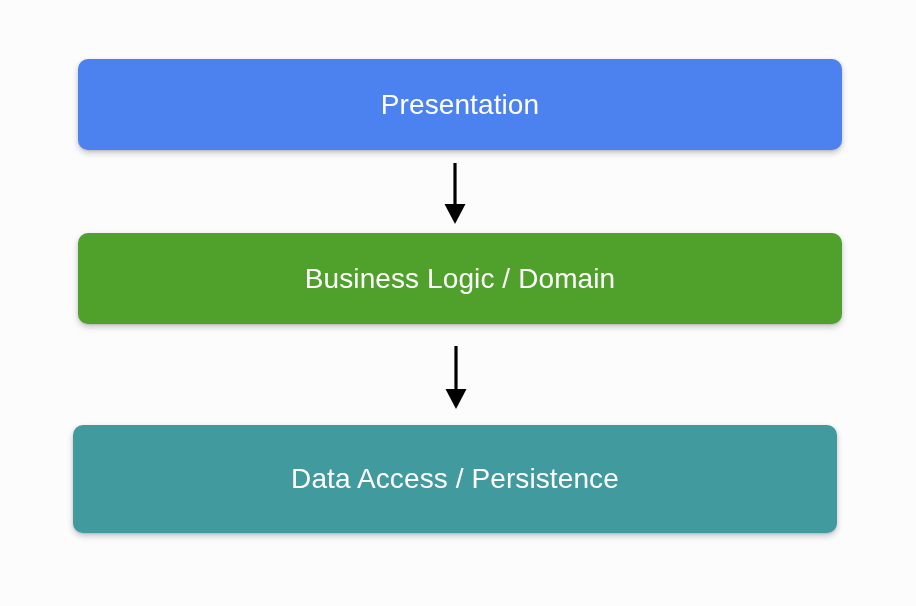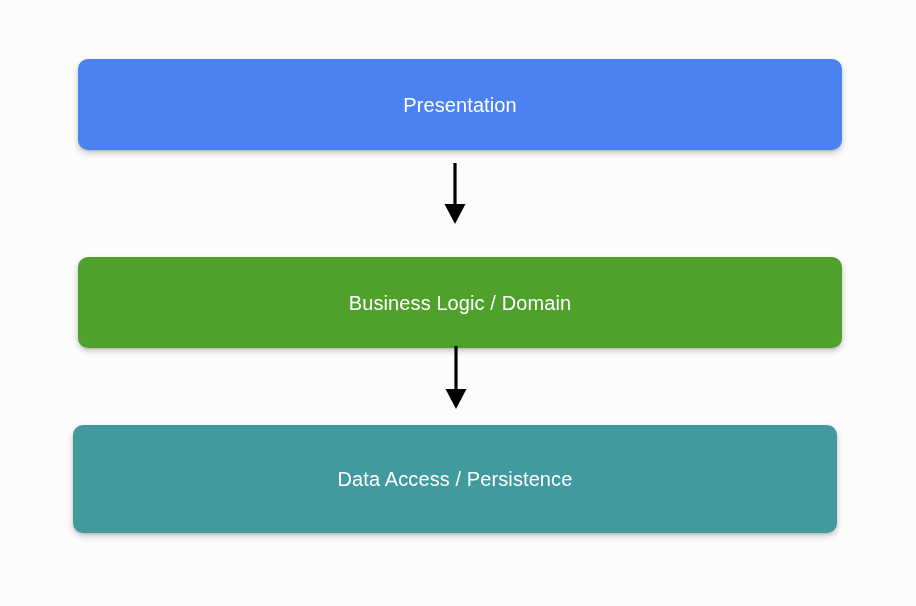--- a/index.html
+++ b/index.html
@@ -29,41 +29,41 @@
     justify-content: center;
     border-radius: 10px;
     box-sizing: border-box;
     box-shadow: 0 3px 6px rgba(0, 0, 0, 0.22),
                 0 1px 2px rgba(0, 0, 0, 0.10);
   }
 
   .layer-label {
     color: #ffffff;
     font-family: "Liberation Sans", sans-serif;
-    font-size: 20px;
+    font-size: 28px;
     font-weight: 400;
     letter-spacing: 0.1px;
     line-height: 1;
     white-space: nowrap;
     -webkit-font-smoothing: antialiased;
   }
 
   
   #box-presentation {
     left: 78px;
     top: 59px;
     width: 764px;
     height: 91px;
     background: #4c82f0;
   }
 
   
   #box-business-logic {
     left: 78px;
-    top: 257px;
+    top: 233px;
     width: 764px;
     height: 91px;
     background: #4fa12b;
   }
 
   
   #box-data-access {
     left: 73px;
     top: 425px;
     width: 764px;

